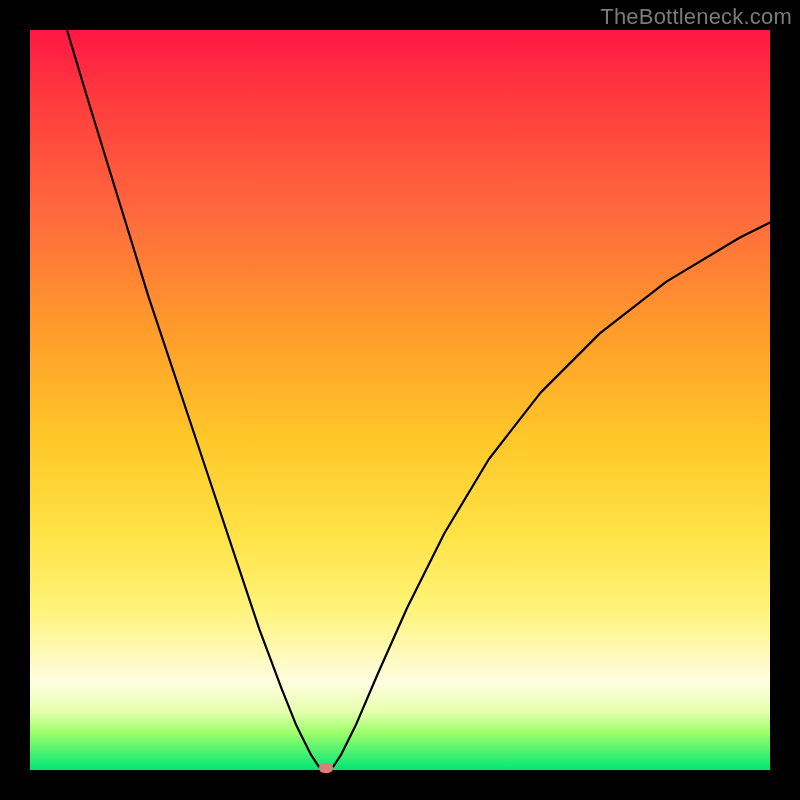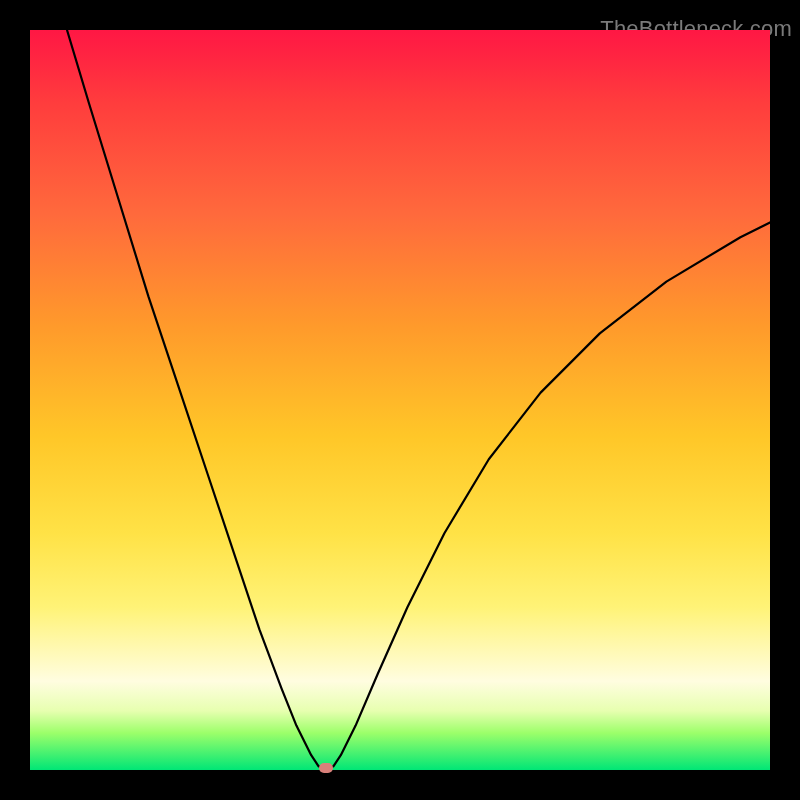--- a/index.html
+++ b/index.html
@@ -40,21 +40,20 @@
     );
   }
   .watermark {
     position: absolute;
     top: 4px;
     right: 8px;
     color: #7a7a7a;
     font-size: 22px;
     letter-spacing: 0.2px;
     user-select: none;
-    margin-top: 12px;
   }
   svg.curve {
     position: absolute;
     left: 0;
     top: 0;
     width: 740px;
     height: 740px;
   }
   .marker {
     position: absolute;

